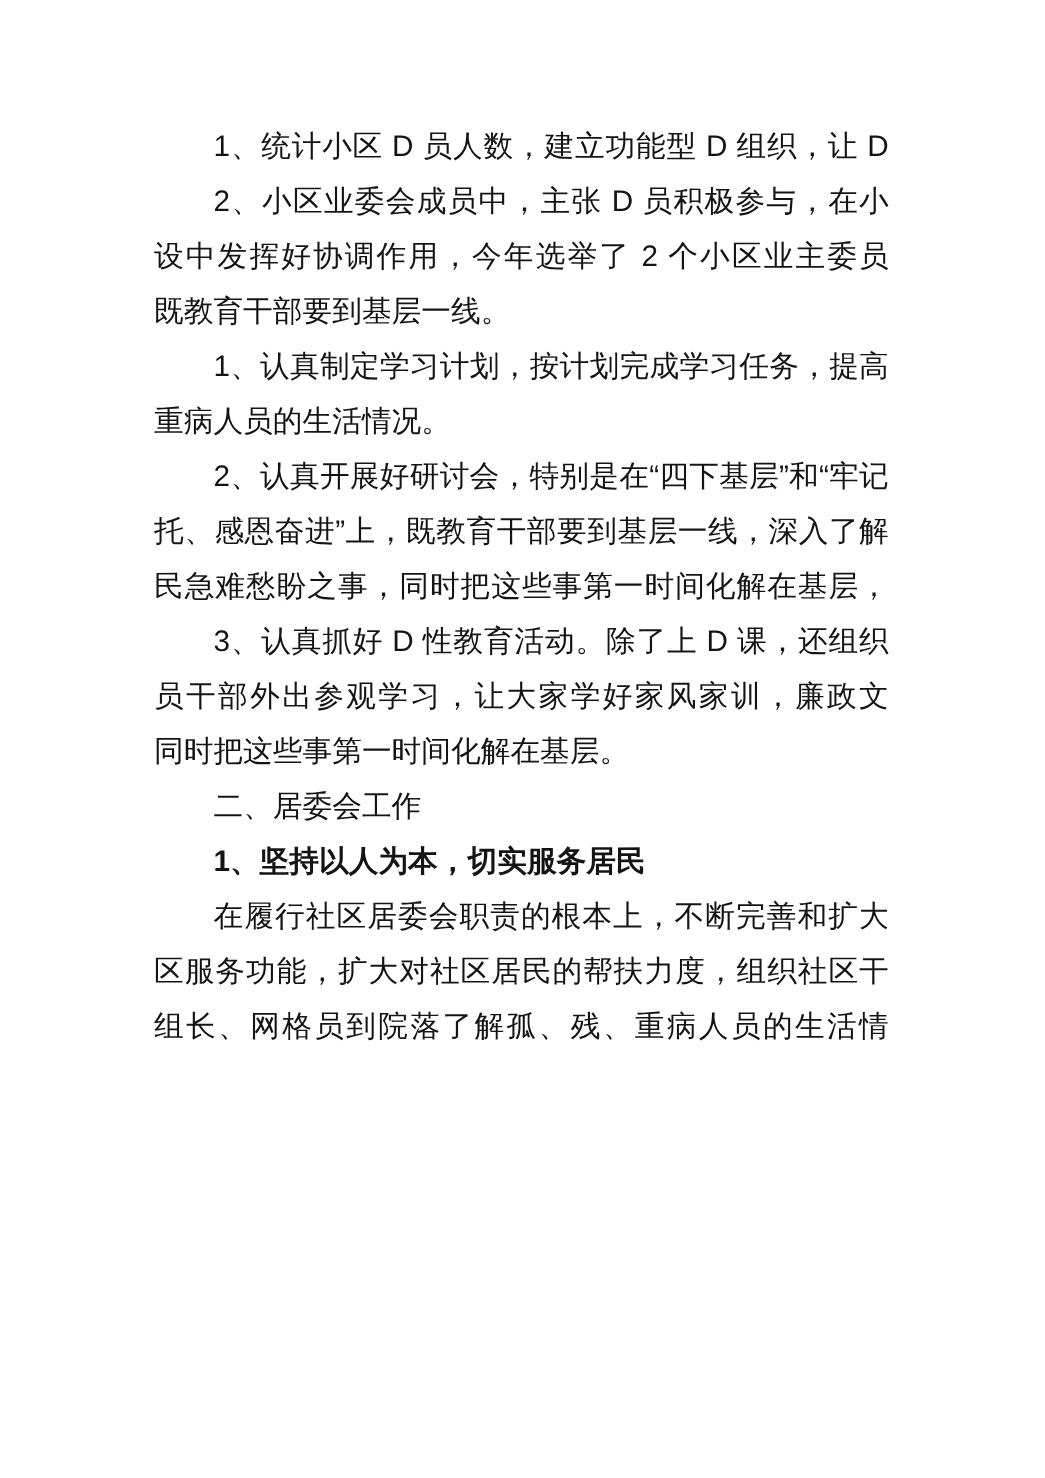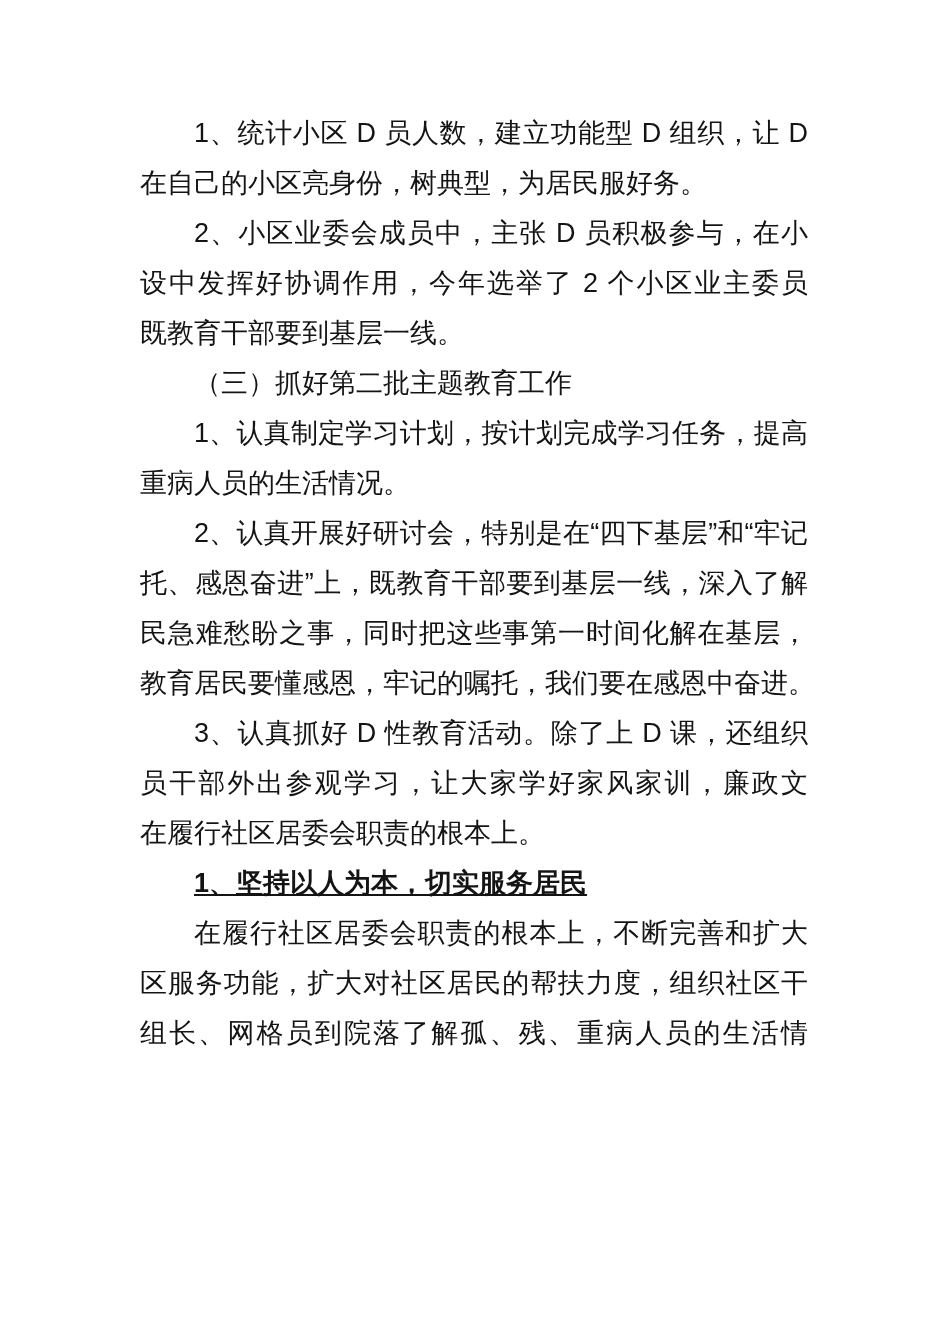--- a/index.html
+++ b/index.html
@@ -36,52 +36,49 @@
     text-align-last: justify;
     white-space: normal;
     overflow: hidden;
   }
   .line.indent {
     text-indent: 54px;
   }
   .line.bold,
   .seg-bold {
     font-weight: 700;
-    text-decoration: underline;
   }
   .seg-normal {
     font-weight: 400;
   }
 </style>
 </head>
 <body>
 
 <div class="doc-page">
 
   <div class="line indent full">1、统计小区 D 员人数，建立功能型 D 组织，让 D 员</div>
-  <div class="line">在自己的小区亮身份，树典型，为居民服好务。</div>
 
   <div class="line indent full">2、小区业委会成员中，主张 D 员积极参与，在小区建</div>
   <div class="line full">设中发挥好协调作用，今年选举了 2 个小区业主委员会，</div>
   <div class="line">既教育干部要到基层一线。</div>
 
-  <div class="line indent">（三）抓好第二批主题教育工作</div>
 
   <div class="line indent full">1、认真制定学习计划，按计划完成学习任务，提高 D</div>
   <div class="line">重病人员的生活情况。</div>
 
   <div class="line indent full">2、认真开展好研讨会，特别是在“四下基层”和“牢记嘱</div>
   <div class="line full">托、感恩奋进”上，既教育干部要到基层一线，深入了解居</div>
   <div class="line full">民急难愁盼之事，同时把这些事第一时间化解在基层，又</div>
-  <div class="line">教育居民要懂感恩，牢记的嘱托，我们要在感恩中奋进。</div>
 
   <div class="line indent full">3、认真抓好 D 性教育活动。除了上 D 课，还组织 D</div>
   <div class="line full">员干部外出参观学习，让大家学好家风家训，廉政文化，</div>
-  <div class="line">在履行社区居委会职责的根本上。</div>
+  <div class="line">同时把这些事第一时间化解在基层。</div>
 
+  <div class="line indent">二、居委会工作</div>
 
   <div class="line indent bold">1、坚持以人为本，切实服务居民</div>
 
   <div class="line indent full">在履行社区居委会职责的根本上，不断完善和扩大社</div>
   <div class="line full">区服务功能，扩大对社区居民的帮扶力度，组织社区干部</div>
   <div class="line full">组长、网格员到院落了解孤、残、重病人员的生活情况，</div>
 
 
 </div>
 

